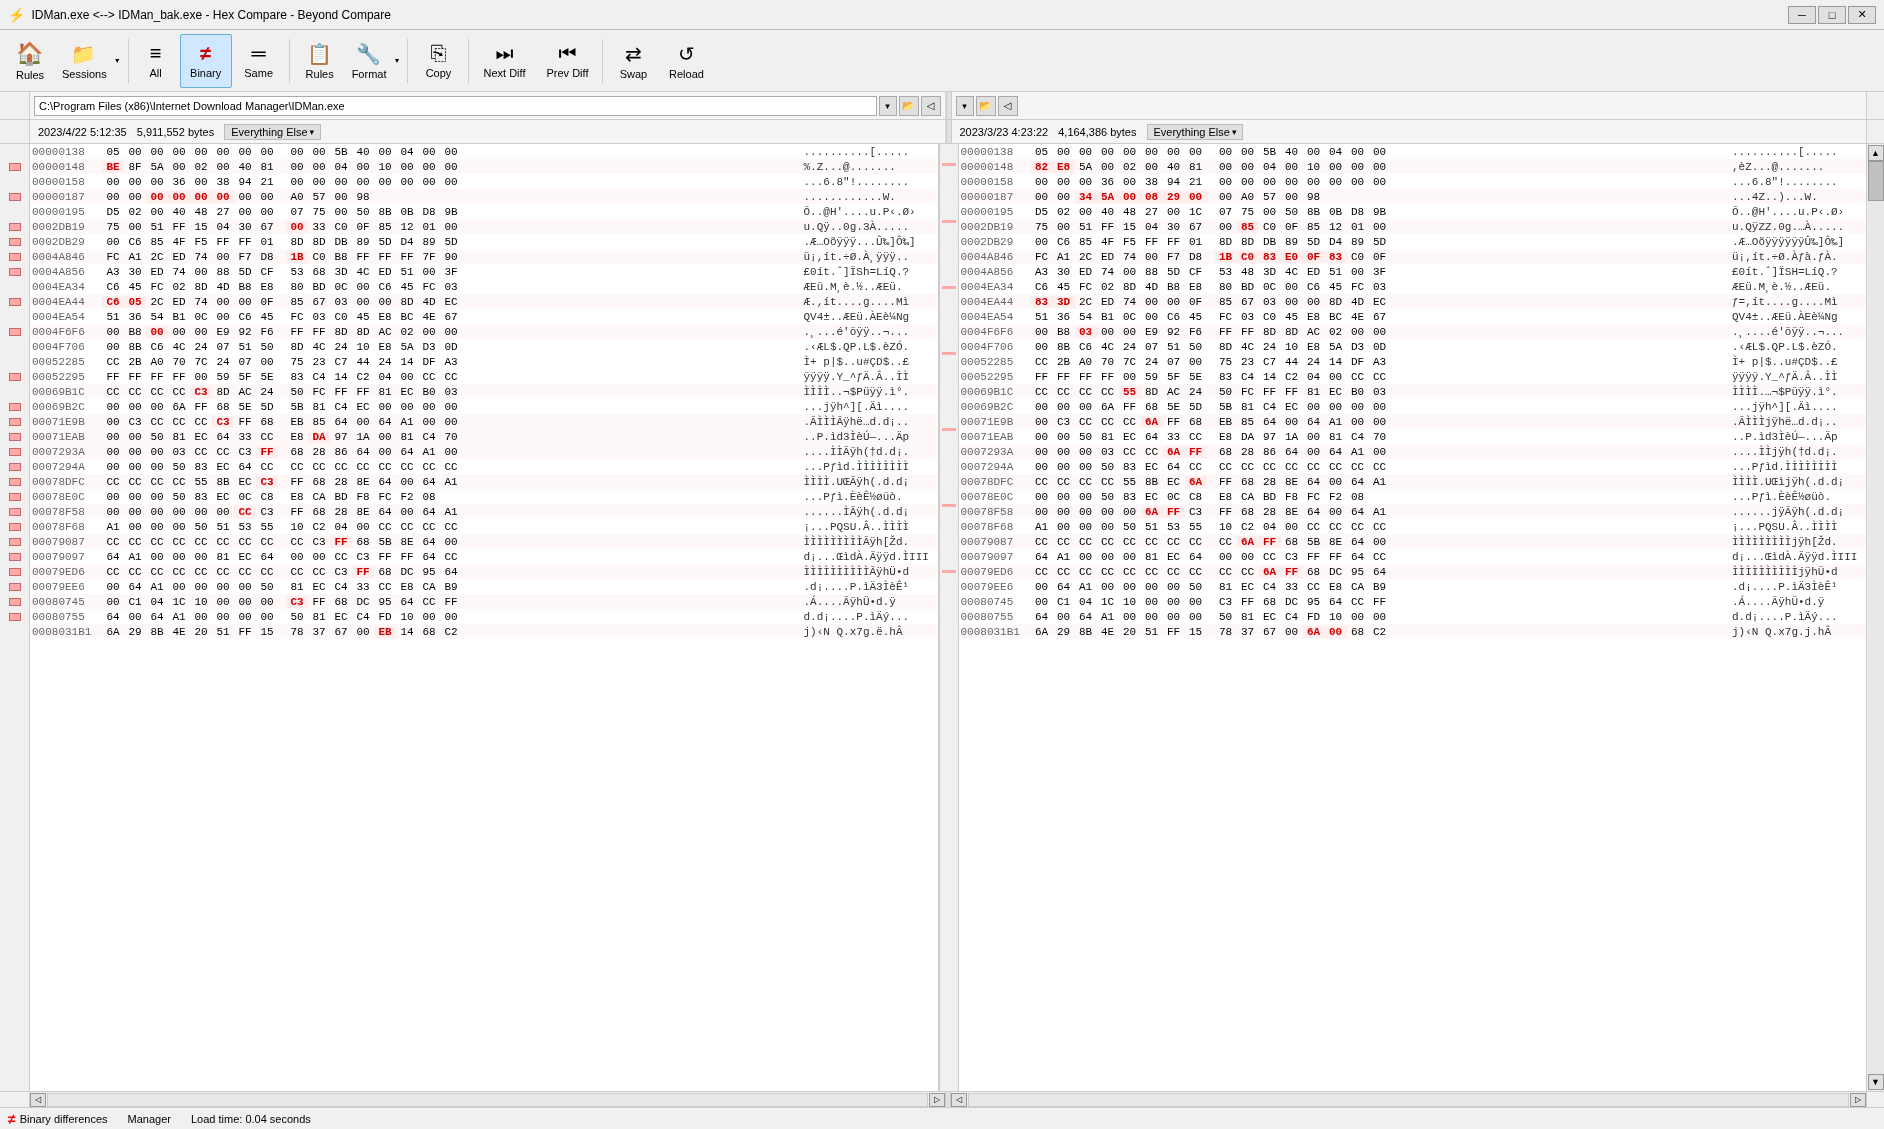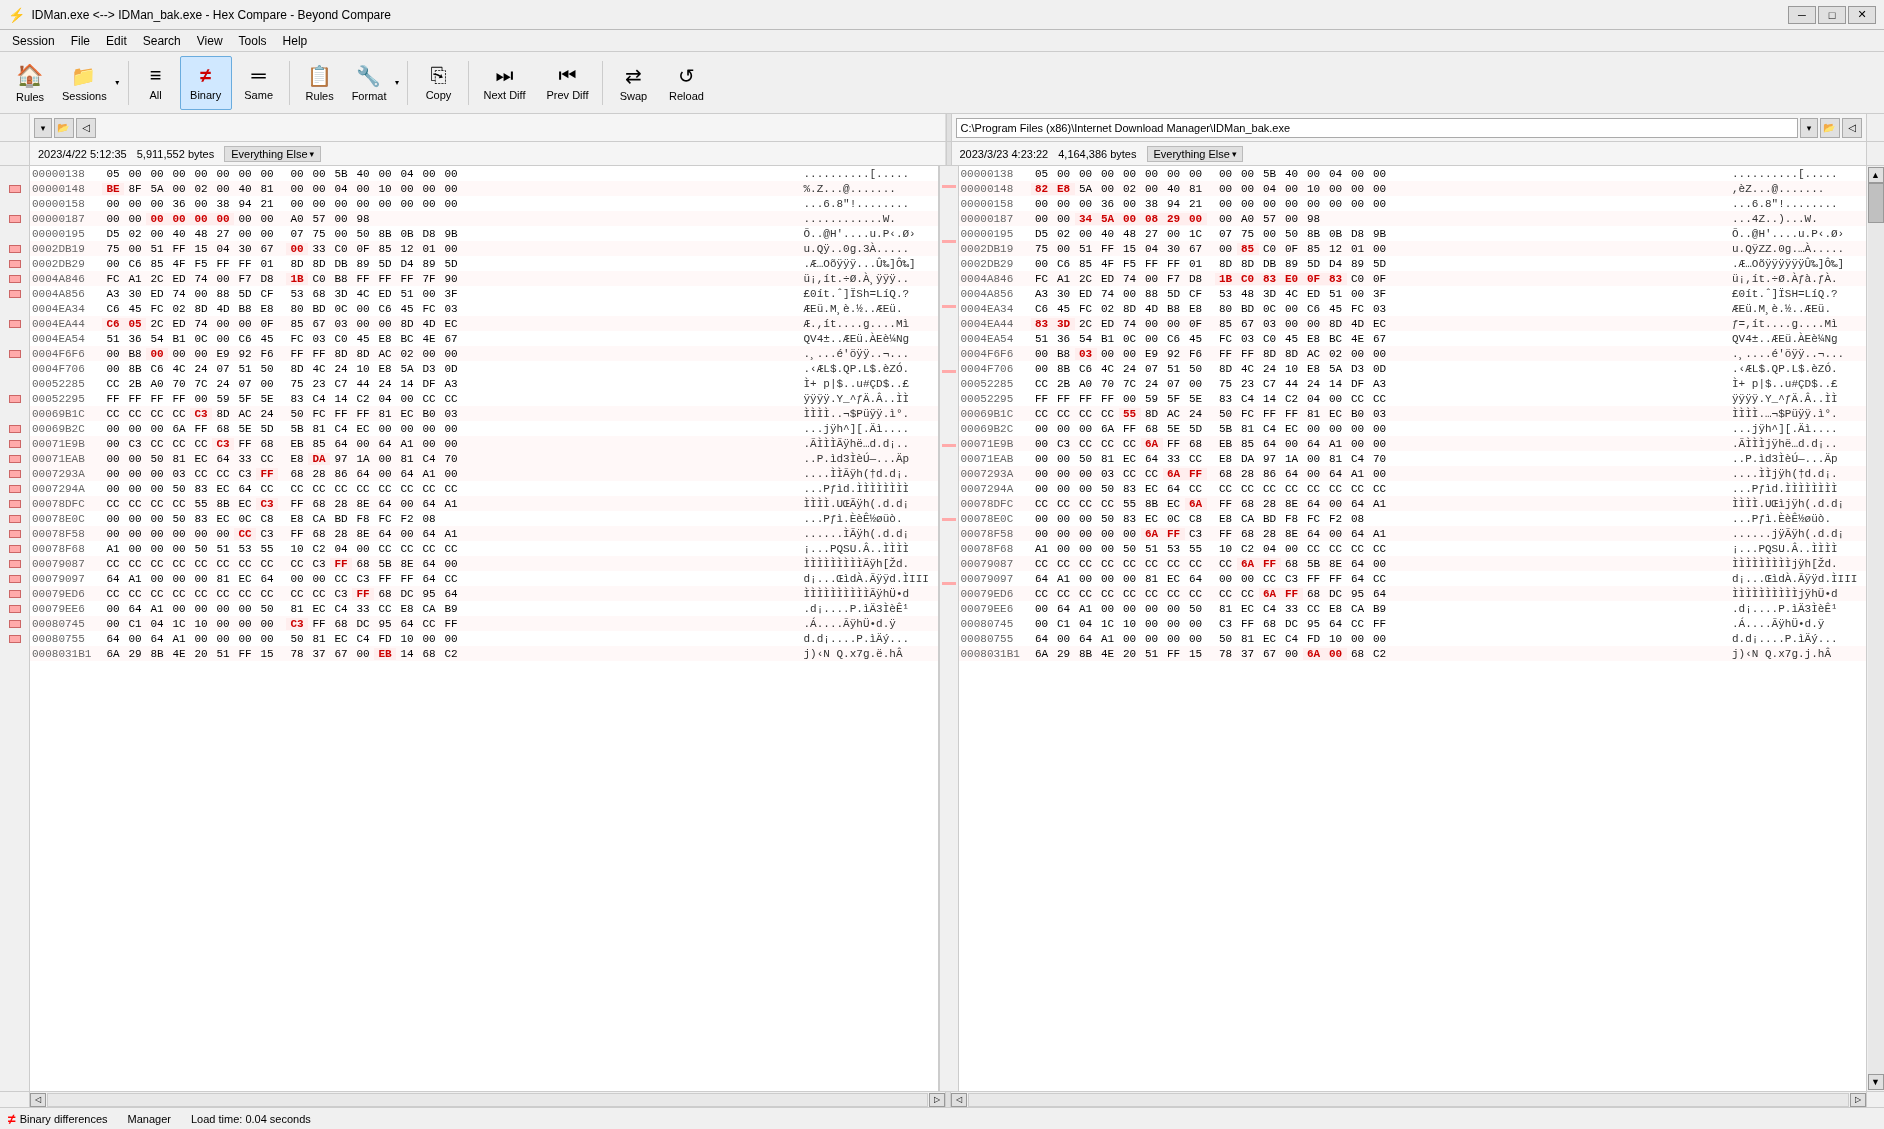--- a/index.html
+++ b/index.html
@@ -59,29 +59,20 @@
       <span style="font-size:14px;">⚡</span>
       <span style="font-size:12px;">IDMan.exe &lt;--&gt; IDMan_bak.exe - Hex Compare - Beyond Compare</span>
     </div>
     <div style="display:flex; gap:2px;">
       <button style="width:28px;height:18px;border:1px solid #999;background:#e0e0e0;cursor:pointer;font-size:11px;">─</button>
       <button style="width:28px;height:18px;border:1px solid #999;background:#e0e0e0;cursor:pointer;font-size:11px;">□</button>
       <button style="width:28px;height:18px;border:1px solid #999;background:#e0e0e0;cursor:pointer;font-size:11px;">✕</button>
     </div>
   </div>
 
-  <div id="menubar" style="background:#f0f0f0; height:22px; display:flex; align-items:center; padding:0 4px; border-bottom:1px solid #ccc;">
-    <span style="padding:2px 8px;cursor:pointer;font-size:12px;">Session</span>
-    <span style="padding:2px 8px;cursor:pointer;font-size:12px;">File</span>
-    <span style="padding:2px 8px;cursor:pointer;font-size:12px;">Edit</span>
-    <span style="padding:2px 8px;cursor:pointer;font-size:12px;">Search</span>
-    <span style="padding:2px 8px;cursor:pointer;font-size:12px;">View</span>
-    <span style="padding:2px 8px;cursor:pointer;font-size:12px;">Tools</span>
-    <span style="padding:2px 8px;cursor:pointer;font-size:12px;">Help</span>
-  </div>
 
   <div id="toolbar" style="background:#f0f0f0; height:62px; display:flex; align-items:center; padding:2px 4px; border-bottom:1px solid #ccc; gap:1px;">
 
     <button style="display:flex;flex-direction:column;align-items:center;justify-content:center;width:52px;height:54px;border:1px solid transparent;background:transparent;cursor:pointer;font-size:11px;gap:2px;border-radius:2px;">
       <span style="font-size:22px;">🏠</span>
       <span>Rules</span>
     </button>
 
     <div style="display:flex;align-items:stretch;height:54px;border:1px solid transparent;border-radius:2px;cursor:pointer;background:transparent;">
       <div style="display:flex;flex-direction:column;align-items:center;justify-content:center;padding:2px 4px;gap:2px;">
@@ -155,29 +146,29 @@
     </button>
   </div>
 
   <div style="flex:1; display:flex; flex-direction:column; overflow:hidden;">
 
     <div style="display:flex; height:28px; border-bottom:1px solid #ccc;">
 
       <div style="width:30px; background:#f0f0f0; border-right:1px solid #ccc;"></div>
 
       <div style="flex:1; display:flex; align-items:center; padding:2px 4px; background:#f5f5f5; gap:2px; border-right:1px solid #ddd;">
+        <input style="flex: 1 1 0%; height: 20px; border: 1px solid rgb(170, 170, 170); padding: 0px 4px; font-size: 11px; background: white;" type="text" readonly="" value="C:\Program Files (x86)\Internet Download Manager\IDMan.exe">
         <button style="width:18px;height:20px;border:1px solid #aaa;background:#e0e0e0;cursor:pointer;font-size:9px;">▾</button>
         <button style="width:20px;height:20px;border:1px solid #aaa;background:#e0e0e0;cursor:pointer;font-size:10px;">📂</button>
         <button style="width:20px;height:20px;border:1px solid #aaa;background:#e0e0e0;cursor:pointer;font-size:10px;">◁</button>
       </div>
 
       <div style="width:6px; background:#e0e0e0; border-left:1px solid #ccc; border-right:1px solid #ccc;"></div>
 
       <div style="flex:1; display:flex; align-items:center; padding:2px 4px; background:#f5f5f5; gap:2px;">
-        <input style="flex: 1 1 0%; height: 20px; border: 1px solid rgb(170, 170, 170); padding: 0px 4px; font-size: 11px; background: white;" type="text" readonly="" value="C:\Program Files (x86)\Internet Download Manager\IDMan_bak.exe">
         <button style="width:18px;height:20px;border:1px solid #aaa;background:#e0e0e0;cursor:pointer;font-size:9px;">▾</button>
         <button style="width:20px;height:20px;border:1px solid #aaa;background:#e0e0e0;cursor:pointer;font-size:10px;">📂</button>
         <button style="width:20px;height:20px;border:1px solid #aaa;background:#e0e0e0;cursor:pointer;font-size:10px;">◁</button>
       </div>
 
       <div style="width:18px; background:#f0f0f0; border-left:1px solid #ccc;"></div>
     </div>
 
     <div style="display:flex; height:24px; border-bottom:1px solid #ccc;">
       <div style="width:30px; background:#f0f0f0; border-right:1px solid #ccc;"></div>

